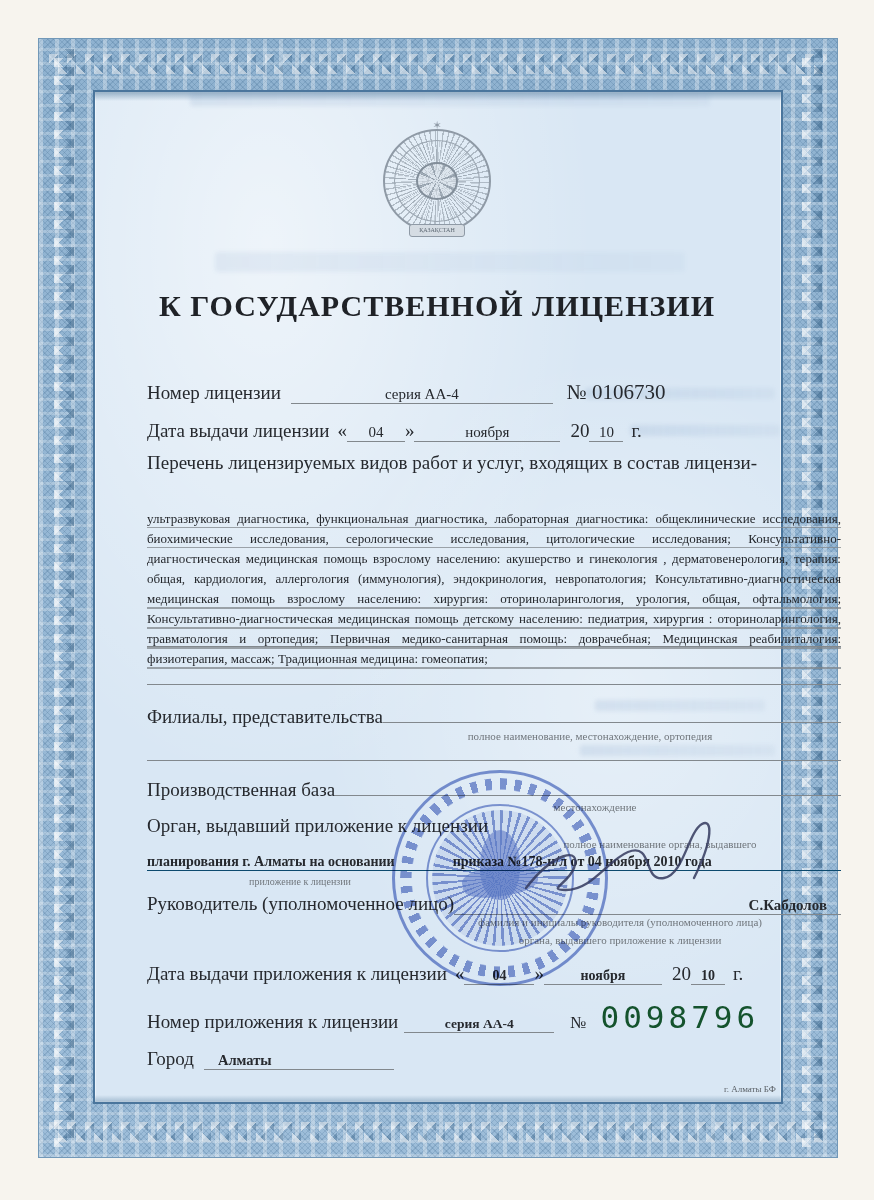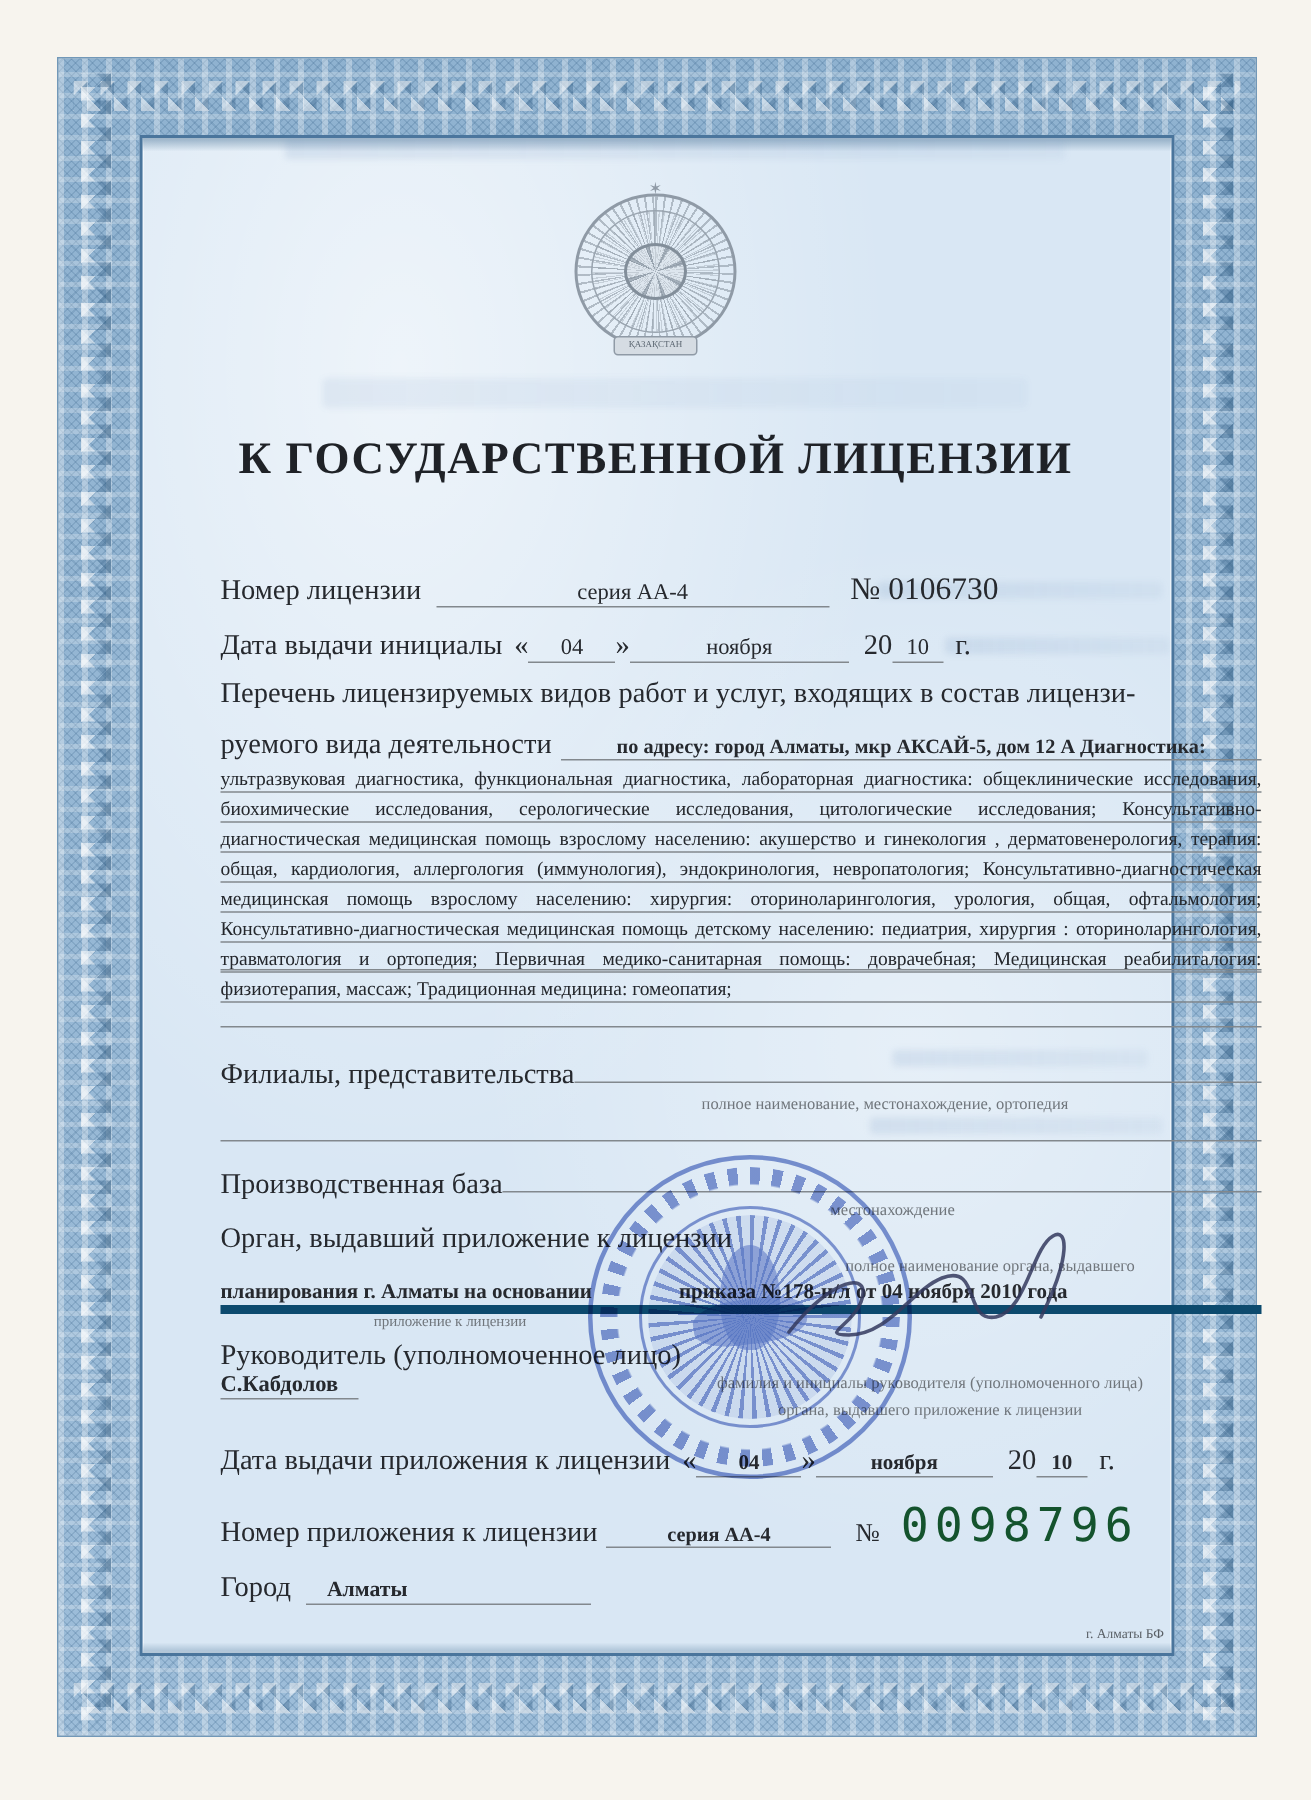--- a/index.html
+++ b/index.html
@@ -135,37 +135,33 @@
 
   <div class="title" style="top:289px;">К ГОСУДАРСТВЕННОЙ ЛИЦЕНЗИИ</div>
 
   <div class="row" style="top:380px;">
     <span class="lbl">Номер лицензии</span>
     <span class="u typed" style="width:262px; margin-left:10px;">серия АА-4</span>
     <span class="typed" style="margin-left:14px; font-size:21px;">№ 0106730</span>
   </div>
 
   <div class="row" style="top:420px;">
-    <span class="lbl">Дата выдачи инициалы</span>
+    <span class="lbl">Дата выдачи лицензии</span>
     <span style="margin-left:8px;">«</span>
     <span class="u typed" style="width:58px;">04</span>
     <span>»</span>
     <span class="u typed" style="width:146px;">ноября</span>
     <span style="margin-left:10px;">20</span>
     <span class="u typed" style="width:34px;">10</span>
     <span style="margin-left:8px;">г.</span>
   </div>
 
   <div class="row" style="top:452px;">
     <span class="lbl">Перечень  лицензируемых  видов  работ и услуг, входящих в состав лицензи-</span>
   </div>
-  <div class="row" style="top:486px;">
-    <span class="lbl">руемого вида деятельности</span>
-    <span class="u fill typed-b" style="margin-left:6px;">по адресу: город Алматы, мкр АКСАЙ-5,  дом 12 А   Диагностика:</span>
-  </div>
   <div class="para">ультразвуковая диагностика, функциональная диагностика, лабораторная диагностика: общеклинические исследования, биохимические исследования, серологические исследования, цитологические исследования; Консультативно-диагностическая медицинская помощь взрослому населению: акушерство и гинекология , дерматовенерология, терапия: общая, кардиология, аллергология (иммунология), эндокринология, невропатология; Консультативно-диагностическая медицинская помощь взрослому населению: хирургия: оториноларингология, урология, общая, офтальмология; Консультативно-диагностическая медицинская помощь детскому населению: педиатрия, хирургия : оториноларингология, травматология и ортопедия; Первичная медико-санитарная помощь: доврачебная; Медицинская реабилиталогия: физиотерапия, массаж; Традиционная медицина: гомеопатия;</div>
 
   <div class="rule" style="top:646px;"></div>
   <div class="rule" style="top:684px;"></div>
 
   <div class="row" style="top:706px;">
     <span class="lbl">Филиалы, представительства</span>
     <span class="u fill"></span>
   </div>
   <div class="cap" style="top:730px; left:390px; width:400px;">полное наименование, местонахождение, ортопедия</div>
@@ -174,28 +170,28 @@
   <div class="row" style="top:779px;">
     <span class="lbl">Производственная база</span>
     <span class="u fill"></span>
   </div>
   <div class="cap" style="top:801px; left:430px; width:330px;">местонахождение</div>
 
   <div class="row" style="top:815px;align-items:center;">
     <span class="lbl">Орган, выдавший приложение к лицензии</span>
   </div>
   <div class="cap" style="top:838px; left:500px; width:320px;">полное наименование органа, выдавшего</div>
-  <div class="row" style="top:854px; border-bottom:6px solid #0c4a6e; font-size:14px; font-weight:bold;">
+  <div class="row" style="top:854px; border-bottom:1px solid #0c4a6e; font-size:14px; font-weight:bold;">
     <span>планирования г. Алматы на основании</span>
     <span class="sp" style="width:58px;"></span>
     <span>приказа №178-н/л от 04 ноября 2010 года</span>
   </div>
   <div class="cap" style="top:876px; left:160px; width:280px; font-size:10px;">приложение к лицензии</div>
 
-  <div class="row" style="top:893px;flex-direction:column;">
+  <div class="row" style="top:893px;">
     <span class="lbl">Руководитель  (уполномоченное лицо)</span>
     <span class="u fill" style="text-align:right; padding-right:14px; font-weight:bold; font-size:15px;">С.Кабдолов</span>
   </div>
   <div class="cap" style="top:916px; left:400px; width:440px;">фамилия и инициалы руководителя (уполномоченного лица)</div>
   <div class="cap" style="top:934px; left:400px; width:440px;">органа, выдавшего приложение к лицензии</div>
 
   <div class="row" style="top:963px;">
     <span class="lbl">Дата выдачи приложения к лицензии</span>
     <span style="margin-left:8px;">«</span>
     <span class="u typed-b" style="width:70px; font-size:14px;">04</span>

